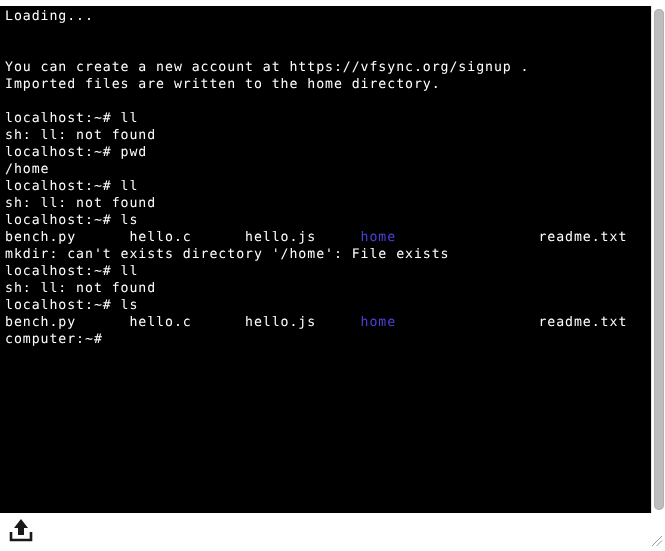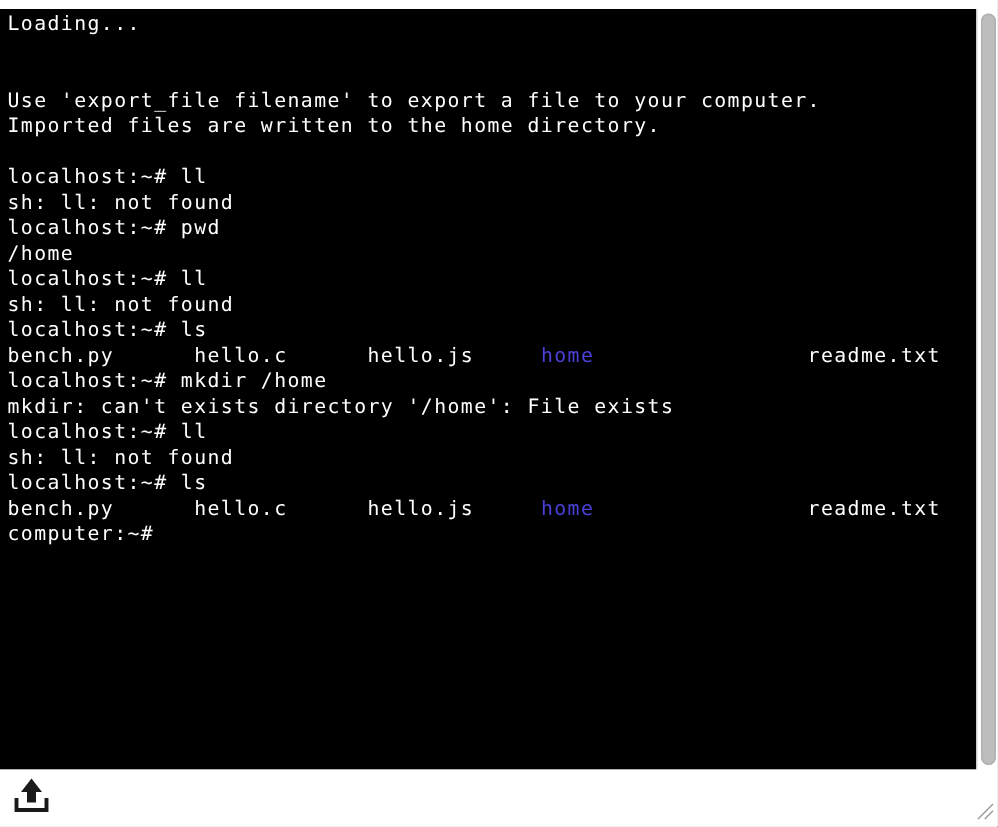--- a/index.html
+++ b/index.html
@@ -128,32 +128,31 @@
 
 <div id="app">
 
   <div id="top-sliver"></div>
 
   <div id="terminal-frame">
     <div id="terminal-screen">
         <div class="term-line">Loading...</div>
         <div class="term-line blank">&nbsp;</div>
         <div class="term-line blank">&nbsp;</div>
-        <div class="term-line">Use 'export_file filename' to export a file to your computer.</div>
+        <div class="term-line">You can create a new account at https://vfsync.org/signup .</div>
         <div class="term-line">Imported files are written to the home directory.</div>
         <div class="term-line blank">&nbsp;</div>
         <div class="term-line">localhost:~# ll</div>
         <div class="term-line">sh: ll: not found</div>
         <div class="term-line">localhost:~# pwd</div>
         <div class="term-line">/home</div>
         <div class="term-line">localhost:~# ll</div>
         <div class="term-line">sh: ll: not found</div>
         <div class="term-line">localhost:~# ls</div>
         <div class="term-line"><span class="seg">bench.py      hello.c      hello.js     </span><span class="seg dir" style="color: rgb(74, 65, 216);">home</span><span class="seg">                readme.txt</span></div>
-        <div class="term-line">localhost:~# mkdir /home</div>
         <div class="term-line">mkdir: can't exists directory '/home': File exists</div>
         <div class="term-line">localhost:~# ll</div>
         <div class="term-line">sh: ll: not found</div>
         <div class="term-line">localhost:~# ls</div>
         <div class="term-line"><span class="seg">bench.py      hello.c      hello.js     </span><span class="seg dir" style="color: rgb(74, 65, 216);">home</span><span class="seg">                readme.txt</span></div>
         <div class="term-line">computer:~#</div>
       </div>
   </div>
 
   <div id="vscrollbar">

